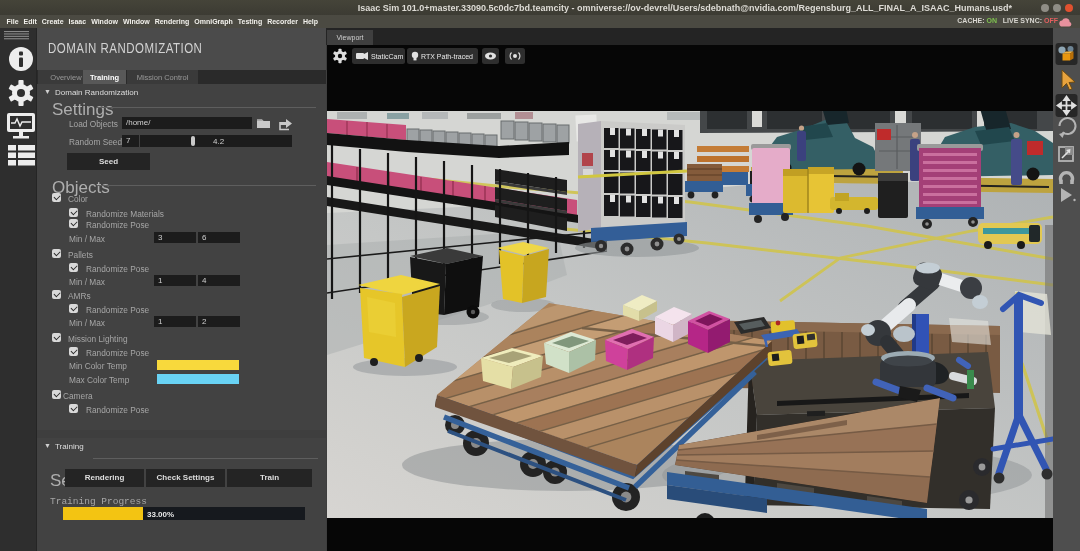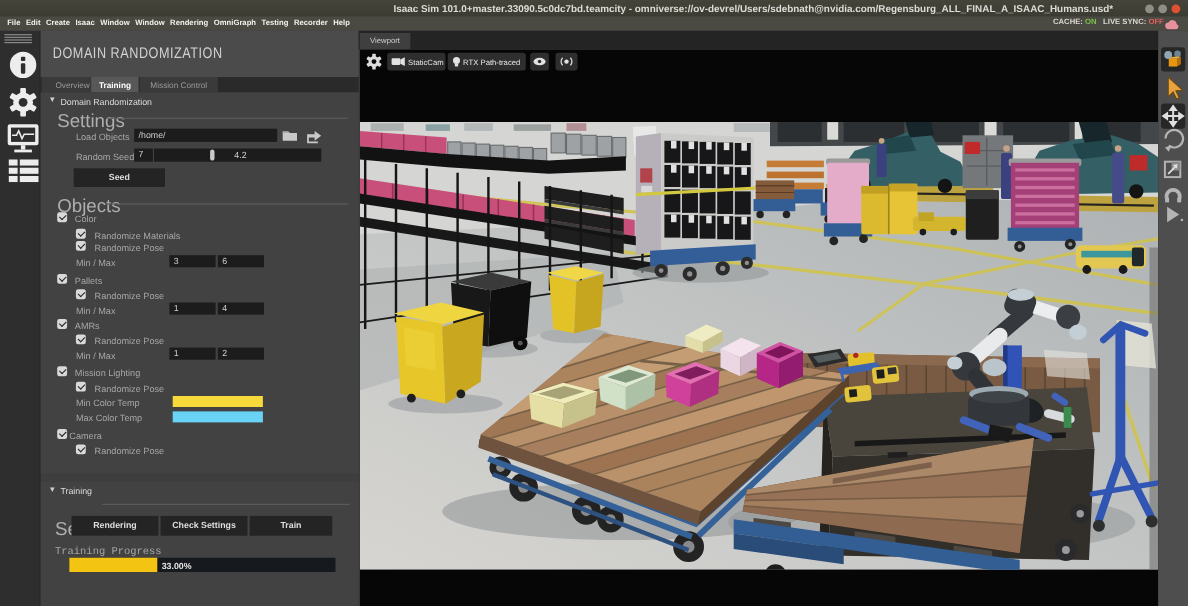--- a/index.html
+++ b/index.html
@@ -182,21 +182,21 @@
 <div class="cb" style="left:69px;top:404px;"></div>
 <div class="lbl" style="left:86px;top:405px;">Randomize Pose</div>
 
 <div class="abs roll" style="left:37px;top:438px;width:289px;height:113px;"></div>
 <div class="rolltri" style="left:44px;top:442px;">▼</div>
 <div class="rollname" style="left:55px;top:442px;">Training</div>
 <div class="sechead" style="left:50px;top:451px;margin-top:20px;">Session</div>
 <div class="secline" style="left:93px;top:458px;width:225px;"></div>
 <div class="btn" style="left:65px;top:469px;width:79px;height:18px;line-height:18px;">Rendering</div>
 <div class="btn" style="left:146px;top:469px;width:79px;height:18px;line-height:18px;">Check Settings</div>
-<div class="btn" style="left:227px;top:469px;width:75px;height:18px;line-height:18px;">Train</div>
+<div class="btn" style="left:227px;top:469px;width:85px;height:18px;line-height:18px;">Train</div>
 <div class="lbl" style="left:50px;top:496px;font-size:9.5px;font-family:Liberation Mono, monospace;">Training Progress</div>
 <div class="abs" style="left:63px;top:507px;width:242px;height:13px;background:#16191e;"></div>
 <div class="abs" style="left:63px;top:507px;width:80px;height:13px;background:#f3c412;"></div>
 <div class="abs" style="left:147px;top:510px;font-size:8px;font-weight:bold;color:#e8e8e8;">33.00%</div>
 
 <div class="abs" style="left:326px;top:28px;width:727px;height:17px;background:#242424;"></div>
 <div class="abs" style="left:327px;top:30px;width:46px;height:15px;background:#3f3f3f;color:#cfcfcf;font-size:7px;line-height:15px;text-align:center;">Viewport</div>
 
 <svg class="abs" id="scene" style="left:327px;top:45px;filter:saturate(0.85);" width="726" height="506" viewBox="0 0 726 506">
   <defs>

